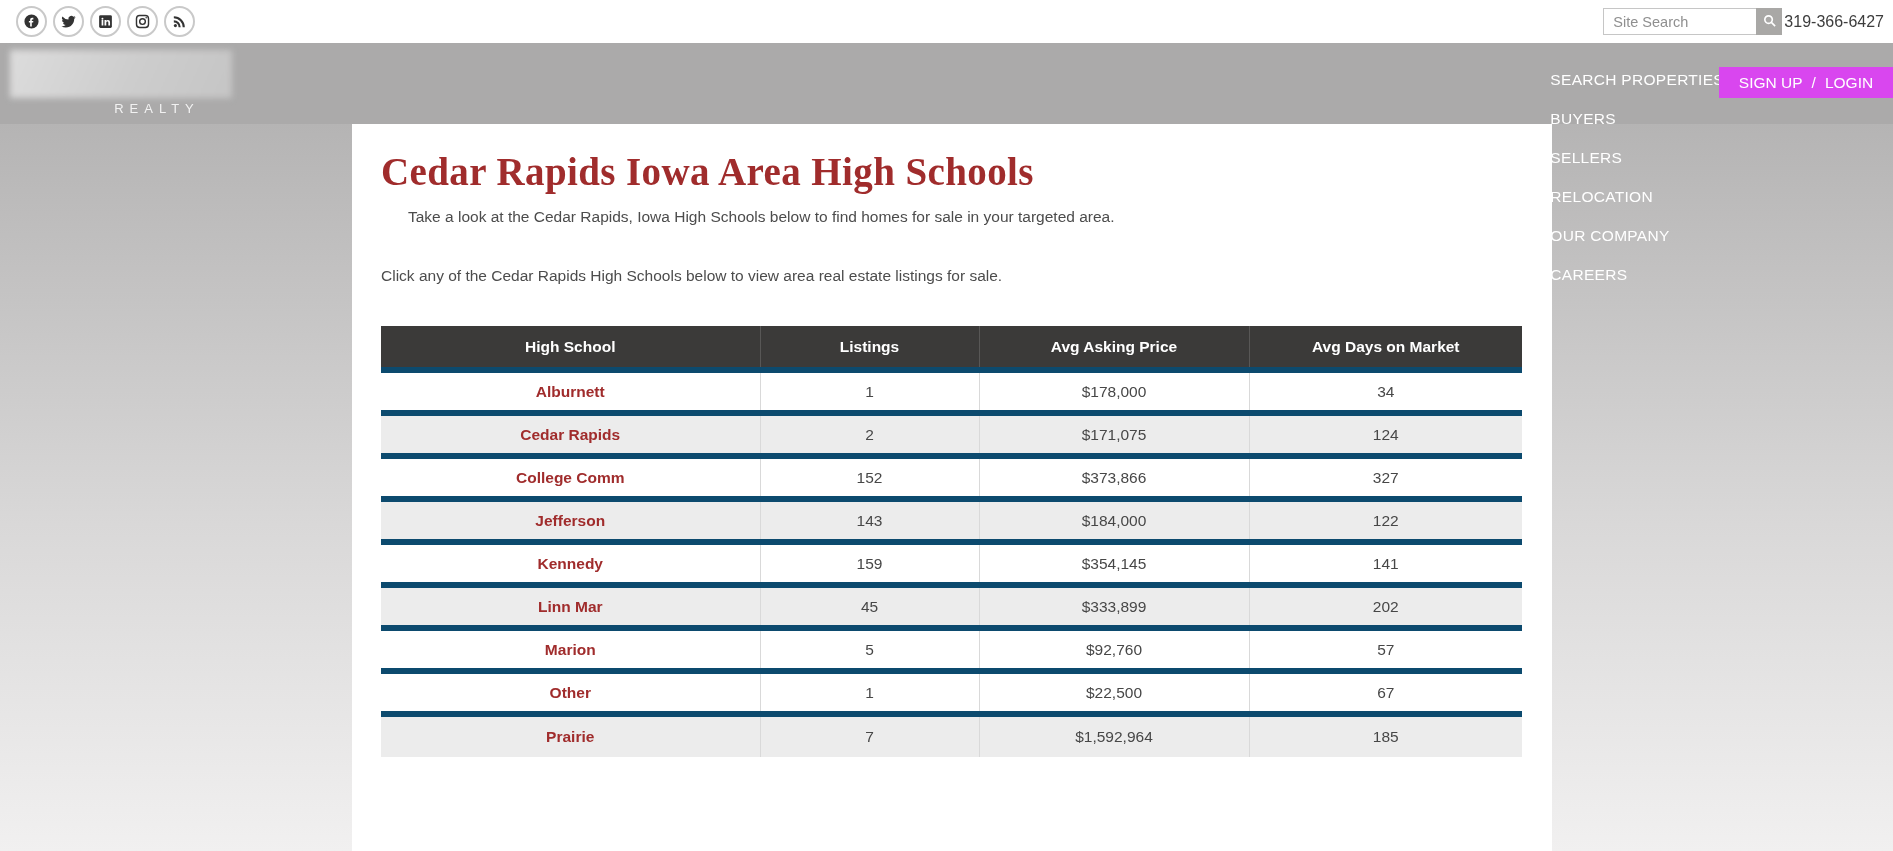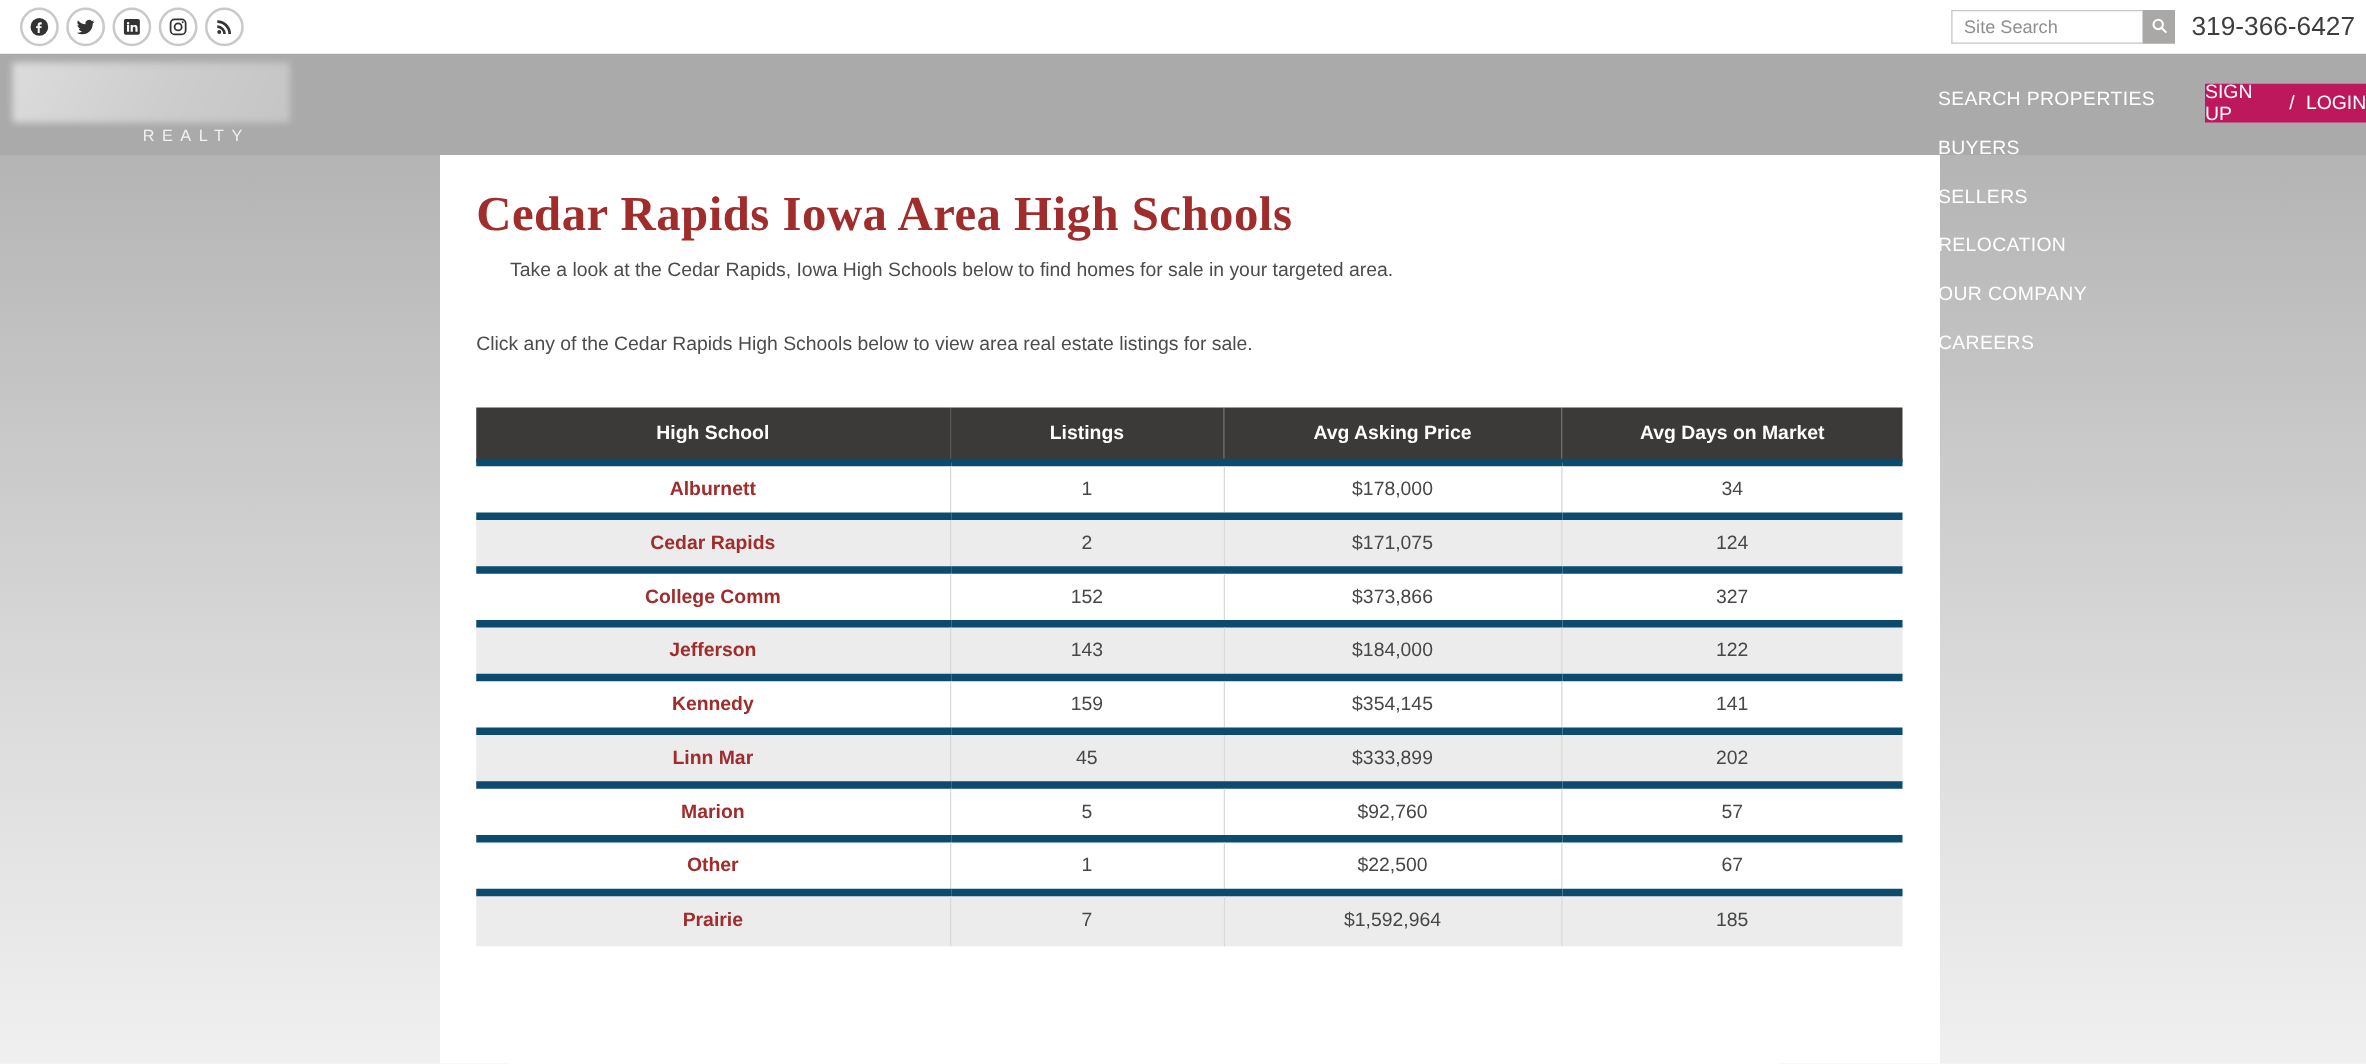--- a/index.html
+++ b/index.html
@@ -15,31 +15,31 @@
     display:flex;align-items:center;justify-content:center;background:#fff;cursor:pointer;}
   .icon-circle svg{width:17px;height:17px;display:block;}
   .top-right{margin-left:auto;display:flex;align-items:center;}
   .searchbox{display:flex;align-items:stretch;height:27px;}
   .searchbox input{width:153px;border:1px solid #c6c6c6;border-right:none;padding:0 9px;
     font-size:14.5px;color:#555;font-family:inherit;outline:none;}
   .searchbox input::placeholder{color:#8f8f8f;}
   .search-btn{width:26px;background:#a9a8a6;border:none;display:flex;align-items:center;
     justify-content:center;cursor:pointer;padding:0;}
   .search-btn svg{width:15px;height:15px;}
-  .phone{margin-left:13px;font-size:21px;color:#3d3d3d;}
+  .phone{margin-left:2px;font-size:16px;color:#3d3d3d;}
   
   .navbar{position:relative;height:81px;background:#abaaaa;}
   .logo{position:absolute;left:10px;top:7px;width:222px;cursor:pointer;}
   .logo-blur{height:48px;background:linear-gradient(115deg,#dcdcdc 0%,#cdcdcd 55%,#c5c5c5 100%);
     filter:blur(3px);border-radius:1px;}
   .logo-realty{display:block;margin-top:3px;padding-left:72px;text-align:center;color:#f2f2f2;
     font-size:13px;letter-spacing:6px;}
   .nav-menu{position:absolute;right:169px;top:28px;display:flex;gap:21px;white-space:nowrap;flex-direction:column;}
   .nav-menu a{color:#ffffff;font-size:15.5px;letter-spacing:0.3px;text-decoration:none;cursor:pointer;}
-  .signup-box{position:absolute;right:0;top:24px;height:31px;width:129px;background:#be185d;
+  .signup-box{position:absolute;right:0;top:24px;height:31px;width:174px;background:#d946ef;
     color:#fff;display:flex;align-items:center;justify-content:center;gap:9px;font-size:15.5px;cursor:pointer;}
   
   .page-bg{height:727px;background:linear-gradient(#b5b4b4 0%,#d9d8d8 55%,#f1f0f0 100%);}
   .panel{width:1200px;height:100%;margin-left:352px;background:#ffffff;padding:31px 30px 0 29px;}
   .panel h1{margin:0;font-family:"Liberation Serif","DejaVu Serif",serif;font-size:39px;
     font-weight:700;color:#a02c2c;letter-spacing:0.4px;line-height:34px;}
   .panel p{margin:0;font-size:15.5px;color:#4c4c4c;line-height:22px;}
   .panel p.p1{margin-top:17px;margin-left:27px;}
   .panel p.p2{margin-top:37px;}
   

